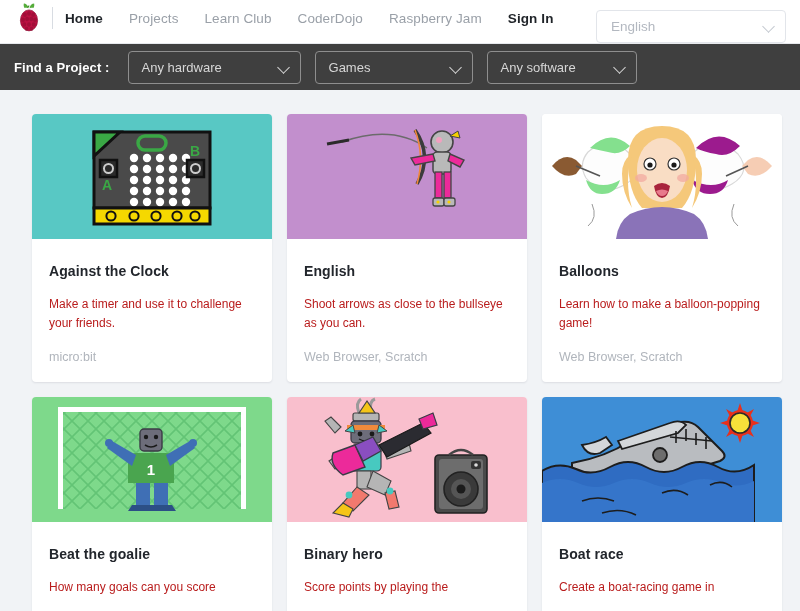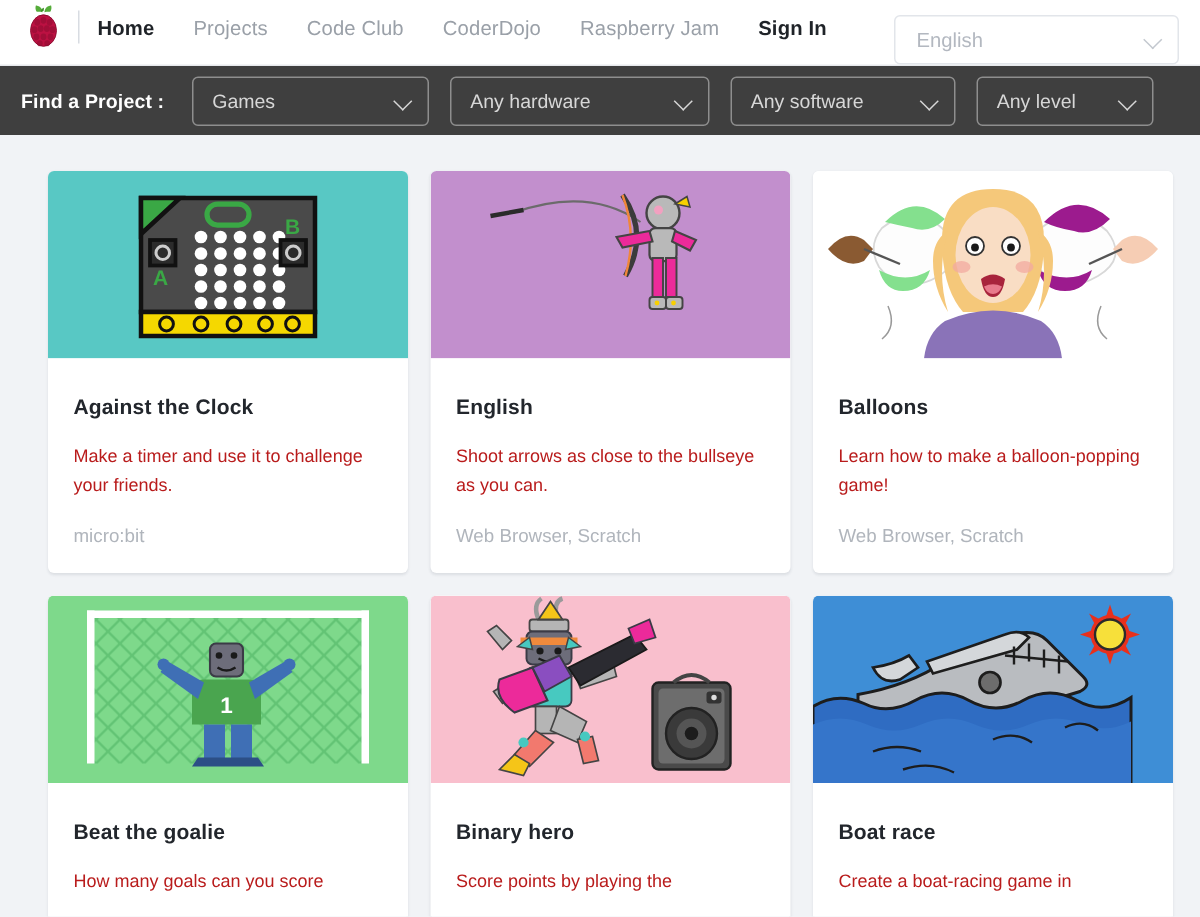--- a/index.html
+++ b/index.html
@@ -215,54 +215,50 @@
         <ellipse cx="18.6" cy="28.6" rx="2" ry="2.2"></ellipse>
       </g>
     </svg>
   </div>
 
   <div class="nav-divider"></div>
 
   <ul class="nav-links">
     <li class="nav-link active">Home</li>
     <li class="nav-link">Projects</li>
-    <li class="nav-link">Code Club</li>
+    <li class="nav-link">Learn Club</li>
     <li class="nav-link">CoderDojo</li>
     <li class="nav-link">Raspberry Jam</li>
     <li class="nav-link strong">Sign In</li>
   </ul>
 
   <div class="lang-select">
     <span class="lang-value">English</span>
     <span class="chev"></span>
   </div>
 </div>
 
 <div class="filterbar">
   <span class="filter-label">Find a Project :</span>
 
+  <div class="dropdown dd-1">
+    <span class="dd-value">Any hardware</span>
+    <span class="chev"></span>
+  </div>
+
   <div class="dropdown dd-0">
     <span class="dd-value">Games</span>
     <span class="chev"></span>
   </div>
 
-  <div class="dropdown dd-1">
-    <span class="dd-value">Any hardware</span>
-    <span class="chev"></span>
-  </div>
-
   <div class="dropdown dd-2">
     <span class="dd-value">Any software</span>
     <span class="chev"></span>
   </div>
 
-  <div class="dropdown dd-3">
-    <span class="dd-value">Any level</span>
-    <span class="chev"></span>
-  </div>
 </div>
 
 <div class="grid-area">
   <div class="grid">
 
     <div class="card">
       <div class="card-thumb">
         <svg viewBox="0 0 240 125" preserveAspectRatio="xMidYMid slice" aria-hidden="true">
           <rect width="240" height="125" fill="#58c8c4"></rect>
           <g transform="translate(62,18)">

